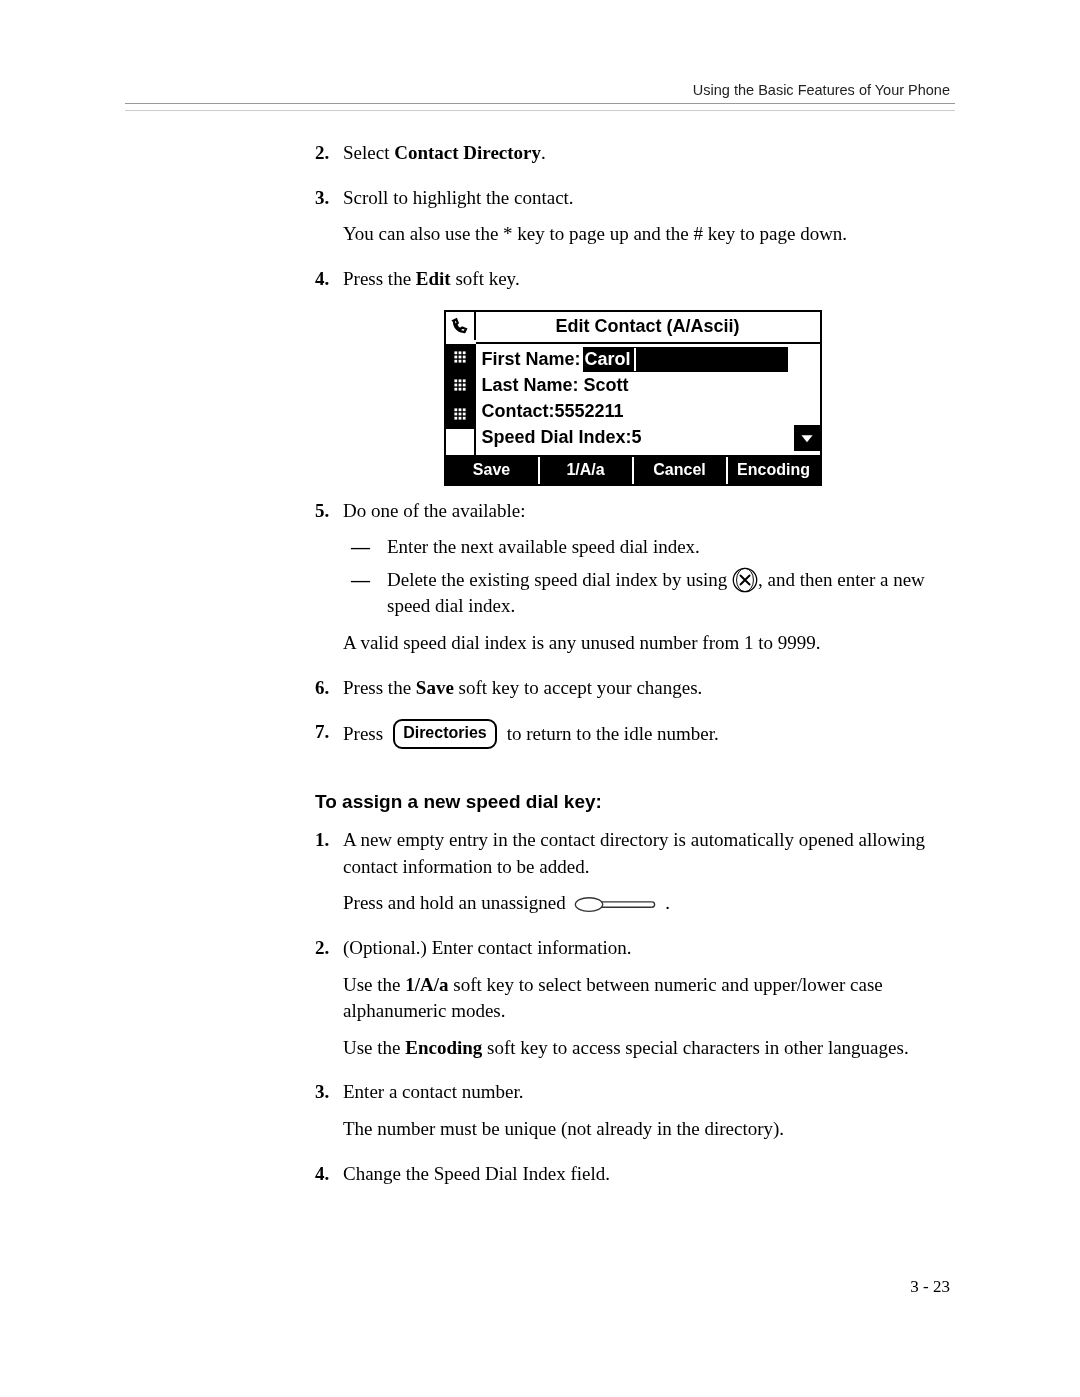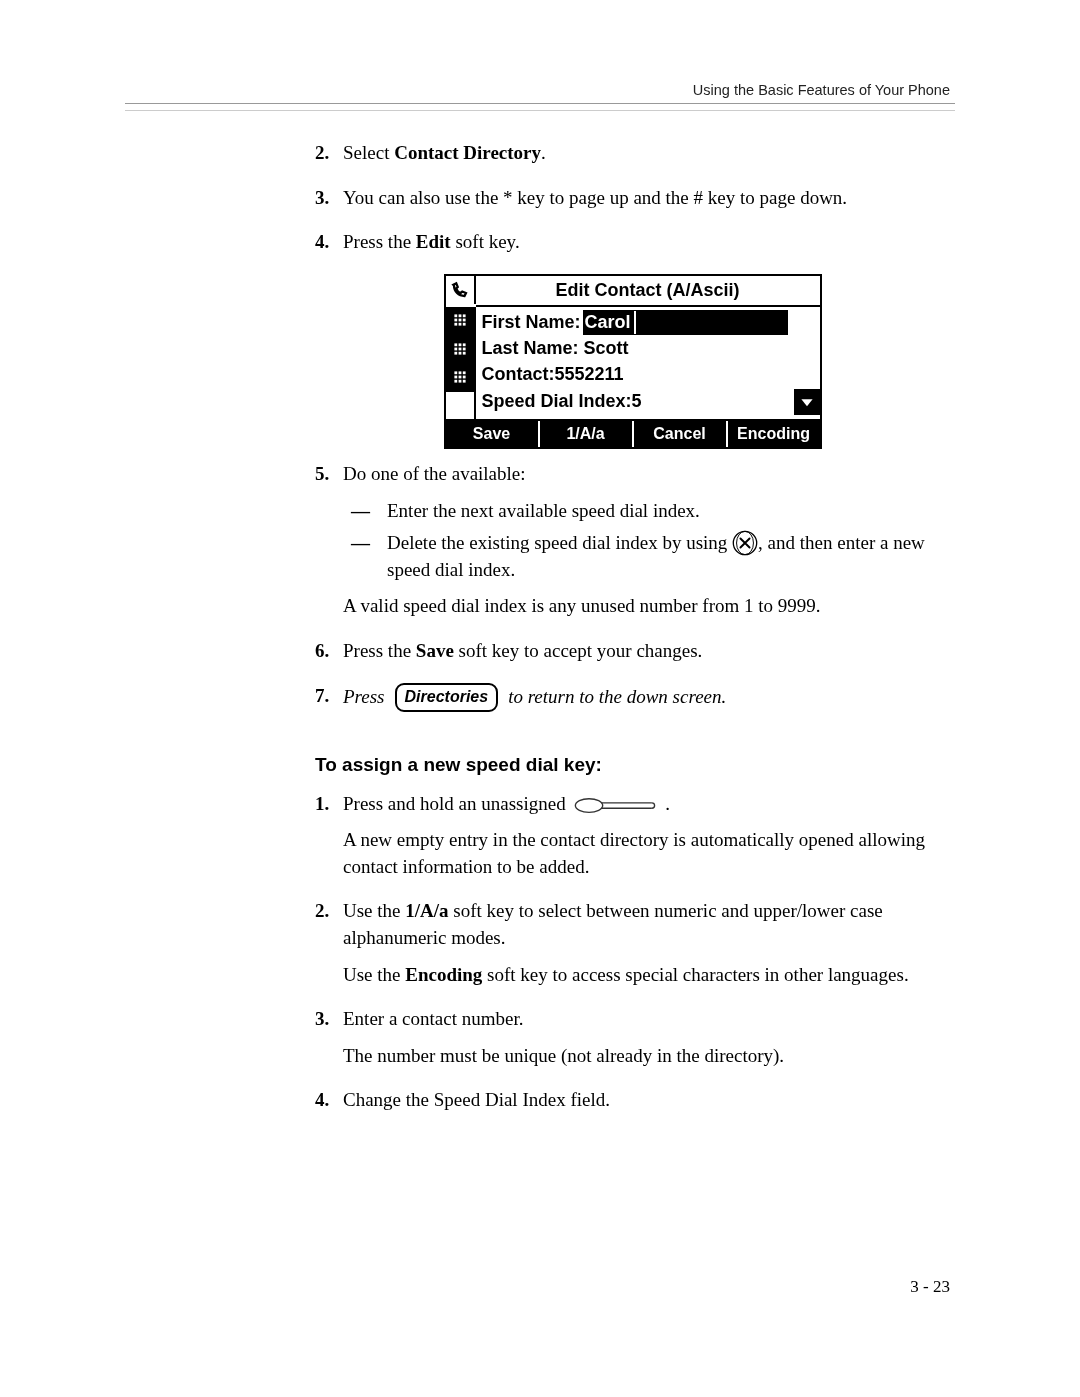--- a/index.html
+++ b/index.html
@@ -205,21 +205,20 @@
     font-size:16px;
     vertical-align: -2px;
     margin: 0 4px;
     line-height: 1.4;
   }
   .step7-row{
     display:flex;
     align-items:center;
     gap:6px;
     flex-wrap:wrap;
-    font-style:italic;
   }
 
   h3.sub {
     font-family: Arial, Helvetica, sans-serif;
     font-size: 19px;
     font-weight: bold;
     margin: 40px 0 12px 0;
   }
 
   .line-key {
@@ -253,20 +252,21 @@
         <div class="li-body">
             <p>
           <span>Select </span><span class="bold">Contact Directory</span><span>.</span>
         </p>
           </div>
       </li>
 
       <li>
         <div class="num">3.</div>
         <div class="li-body">
+          <p>Scroll to highlight the contact.</p>
           <p>You can also use the * key to page up and the # key to page down.</p>
         </div>
       </li>
 
       <li>
         <div class="num">4.</div>
         <div class="li-body">
             <p>
           <span>Press the </span><span class="bold">Edit</span><span> soft key.</span>
         </p>
@@ -403,52 +403,53 @@
         </p>
           </div>
       </li>
 
       <li>
         <div class="num">7.</div>
         <div class="li-body">
           <div class="step7-row">
             <span>Press</span>
             <span class="dir-btn">Directories</span>
-            <span>to return to the down screen.</span>
+            <span>to return to the idle number.</span>
           </div>
         </div>
       </li>
     </ol>
 
     <h3 class="sub">To assign a new speed dial key:</h3>
 
     <ol class="top">
 
       <li>
         <div class="num">1.</div>
         <div class="li-body">
+          <p>A new empty entry in the contact directory is automatically opened allowing contact information to be added.</p>
           <p>
             <span>Press and hold an unassigned </span>
             <span class="line-key">
               <svg viewBox="0 0 120 28">
                 <ellipse cx="22" cy="14" rx="20" ry="10" fill="none" stroke="#333" stroke-width="2"></ellipse>
                 <line x1="40" y1="10" x2="114" y2="10" stroke="#333" stroke-width="2"></line>
                 <line x1="40" y1="18" x2="114" y2="18" stroke="#333" stroke-width="2"></line>
                 <path d="M114 10 A4 4 0 0 1 114 18" fill="none" stroke="#333" stroke-width="2"></path>
               </svg>
             </span>
             <span>.</span>
           </p>
-          <p>A new empty entry in the contact directory is automatically opened allowing contact information to be added.</p>
         </div>
       </li>
 
       <li>
         <div class="num">2.</div>
         <div class="li-body">
+          <p>(Optional.) Enter contact information.</p>
           <p>
             <span>Use the </span><span class="bold">1/A/a</span><span> soft key to select between numeric and upper/lower case alphanumeric modes.</span>
           </p>
           <p>
             <span>Use the </span><span class="bold">Encoding</span><span> soft key to access special characters in other languages.</span>
           </p>
         </div>
       </li>
 
       <li>

